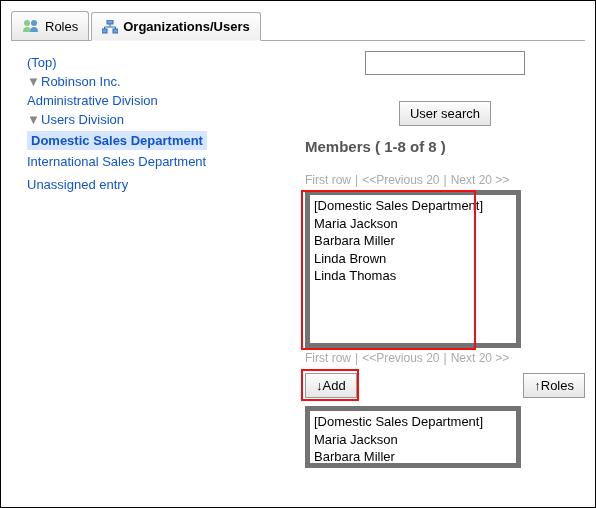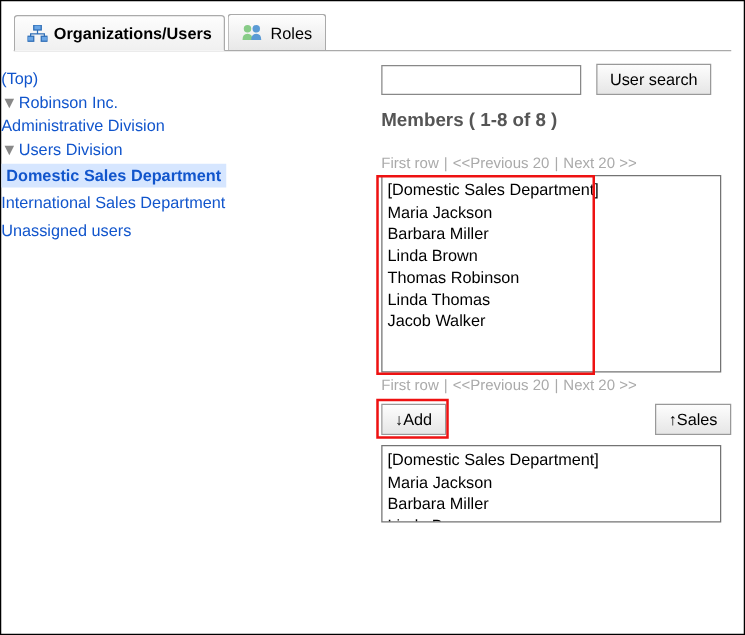--- a/index.html
+++ b/index.html
@@ -6,87 +6,87 @@
 body { font-family: Arial, sans-serif; font-size: 13px; color: #000; background: #fff; }
 .container { border: 1px solid #000; width: 596px; height: 508px; overflow: hidden; position: relative; }
 .header { padding: 8px 10px 6px 10px; }
 .header h2 { font-size: 16px; font-weight: bold; margin-bottom: 4px; }
 .header p { font-size: 13px; line-height: 1.4; }
 .tabs { margin: 10px 10px 0 10px; border-bottom: 1px solid #aaa; display: flex; }
 .tab { display: flex; align-items: center; padding: 6px 10px; border: 1px solid #aaa; border-bottom: none; margin-right: 2px; background: linear-gradient(#fefefe,#e8e8e8); cursor: pointer; border-radius: 3px 3px 0 0; font-size: 13px; }
 .tab.active { background: linear-gradient(#fdfdfd,#f0f0f0); font-weight: bold; position: relative; top: 1px; border-bottom: 1px solid #f5f5f5; }
 .tab .ticon { margin-right: 5px; display: inline-flex; }
 .content { display: flex; padding: 0; }
-.left { width: 286px; padding: 12px 4px 8px 0; }
+.left { width: 286px; padding: 12px 4px 8px 26px; }
 .tree { list-style: none; }
 .tree li { padding: 2px 0; }
 .tree a { color: #1155cc; text-decoration: none; cursor: pointer; }
 .lvl0 { padding-left: 0; }
 .lvl1 { padding-left: 8px; }
 .lvl2 { padding-left: 26px; }
 .lvl3 { padding-left: 44px; }
 .exp { color: #888; display: inline-block; width: 12px; text-align: center; margin-right: 2px; }
 .selected { background: #d6e6ff; font-weight: bold; color: #1155cc; padding: 2px 4px; display: inline-block; }
 .tree .selected a { color: #1155cc; margin-top: 24px; }
 .right { flex: 1; padding: 10px 10px 8px 18px; }
-.searchrow { display: flex; align-items: center; gap: 12px; margin-bottom: 12px; }
+.searchrow { display: flex; align-items: center; gap: 26px; margin-bottom: 12px; flex-direction: column; }
 .searchrow input[type=text] { width: 160px; height: 24px; border: 1px solid #888; padding: 2px 4px; font-size: 13px; }
 .btn { background: linear-gradient(#fdfdfd,#e6e6e6); border: 1px solid #999; padding: 4px 10px; font-size: 13px; cursor: pointer; }
 .mtitle { font-size: 15px; font-weight: bold; color: #555; margin-bottom: 18px; }
 .boxwrap { position: relative; }
 .pag { font-size: 12px; color: #aaa; margin: 3px 0; }
 .pag .sep { margin: 0 4px; color: #aaa; }
-.listbox { border: 1px solid #737373; width: 272px; padding: 2px 4px; font-size: 13px; line-height: 1.35; margin: 1px 0; overflow: hidden; }
+.listbox { border: 5px solid #737373; width: 216px; padding: 2px 4px; font-size: 13px; line-height: 1.35; margin: 1px 0; overflow: hidden; }
 .lb1 { height: 158px; }
 .lb2 { height: 62px; }
 .listbox div { white-space: nowrap; }
 .red1 { position: absolute; border: 2px solid #e11; left: -4px; top: 17px; width: 175px; height: 160px; pointer-events: none; }
 .addrow { margin: 8px 0 8px 0; display: flex; gap: 8px; align-items: center; position: relative; justify-content: space-between; }
 .red2 { position: absolute; border: 2px solid #e11; left: -4px; top: -4px; width: 58px; height: 32px; pointer-events: none; }
 </style>
 </head>
 <body>
 
 <div class="container">
 
   <div class="tabs">
+    <div class="tab">
+      <span class="ticon">
+        <svg width="18" height="14" viewBox="0 0 18 14">
+            <circle cx="5" cy="4" r="3" fill="#8c8"></circle>
+            <circle cx="12" cy="4" r="3" fill="#5b9bd5"></circle>
+            <path d="M1 13 Q1 8 5 8 Q9 8 9 13 Z" fill="#8c8"></path>
+            <path d="M8 13 Q8 8 12 8 Q16 8 16 13 Z" fill="#5b9bd5"></path>
+          </svg>
+      </span>
+      <span>Roles</span>
+    </div>
     <div class="tab active">
       <span class="ticon">
         <svg width="16" height="14" viewBox="0 0 16 14">
             <rect x="5" y="0" width="6" height="4" fill="#6aa6e6" stroke="#2e6db5"></rect>
             <rect x="0" y="9" width="5" height="4" fill="#6aa6e6" stroke="#2e6db5"></rect>
             <rect x="11" y="9" width="5" height="4" fill="#6aa6e6" stroke="#2e6db5"></rect>
             <path d="M8 4 V7 M2.5 9 V7 H13.5 V9" stroke="#2e6db5" fill="none"></path>
           </svg>
       </span>
       <span>Organizations/Users</span>
-    </div>
-    <div class="tab">
-      <span class="ticon">
-        <svg width="18" height="14" viewBox="0 0 18 14">
-            <circle cx="5" cy="4" r="3" fill="#8c8"></circle>
-            <circle cx="12" cy="4" r="3" fill="#5b9bd5"></circle>
-            <path d="M1 13 Q1 8 5 8 Q9 8 9 13 Z" fill="#8c8"></path>
-            <path d="M8 13 Q8 8 12 8 Q16 8 16 13 Z" fill="#5b9bd5"></path>
-          </svg>
-      </span>
-      <span>Roles</span>
     </div>
   </div>
 
   <div class="content">
     <div class="left">
       <ul class="tree">
         <li class="lvl0"><a>(Top)</a></li>
         <li class="lvl1"><span class="exp">▼</span><a>Robinson Inc.</a></li>
         <li class="lvl2"><a>Administrative Division</a></li>
         <li class="lvl2"><span class="exp">▼</span><a>Users Division</a></li>
         <li class="lvl3"><span class="selected"><a>Domestic Sales Department</a></span></li>
         <li class="lvl3"><a>International Sales Department</a></li>
-        <li class="lvl1" style="margin-top:4px"><a>Unassigned users</a></li>
+        <li class="lvl1" style="margin-top:4px"><a>Unassigned entry</a></li>
       </ul>
     </div>
 
     <div class="right">
       <div class="searchrow">
         <input type="text" placeholder="" style="">
         <button class="btn">User search</button>
       </div>
 
       <div class="mtitle">Members ( 1-8 of 8 )</div>
@@ -94,33 +94,31 @@
       <div class="boxwrap">
         <div class="pag">
           <span>First row</span><span class="sep">|</span><span>&lt;&lt;Previous 20</span><span class="sep">|</span><span>Next 20 &gt;&gt;</span>
         </div>
         <div class="red1"></div>
         <div class="listbox lb1">
           <div>[Domestic Sales Department]</div>
           <div>Maria Jackson</div>
           <div>Barbara Miller</div>
           <div>Linda Brown</div>
-          <div>Thomas Robinson</div>
           <div>Linda Thomas</div>
-          <div>Jacob Walker</div>
         </div>
         <div class="pag">
           <span>First row</span><span class="sep">|</span><span>&lt;&lt;Previous 20</span><span class="sep">|</span><span>Next 20 &gt;&gt;</span>
         </div>
       </div>
 
       <div class="addrow">
         <div class="red2"></div>
         <button class="btn">↓Add</button>
-        <button class="btn">↑Sales</button>
+        <button class="btn">↑Roles</button>
       </div>
 
       <div class="listbox lb2">
         <div>[Domestic Sales Department]</div>
         <div>Maria Jackson</div>
         <div>Barbara Miller</div>
         <div>Linda Brown</div>
       </div>
     </div>
   </div>

